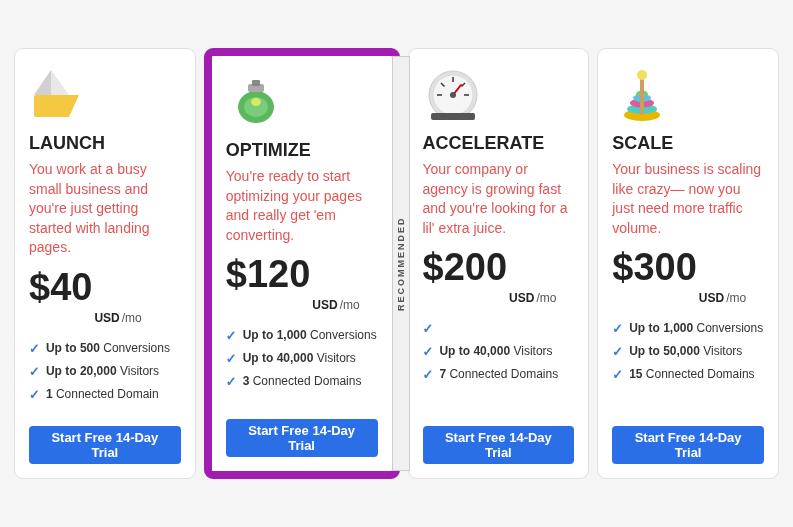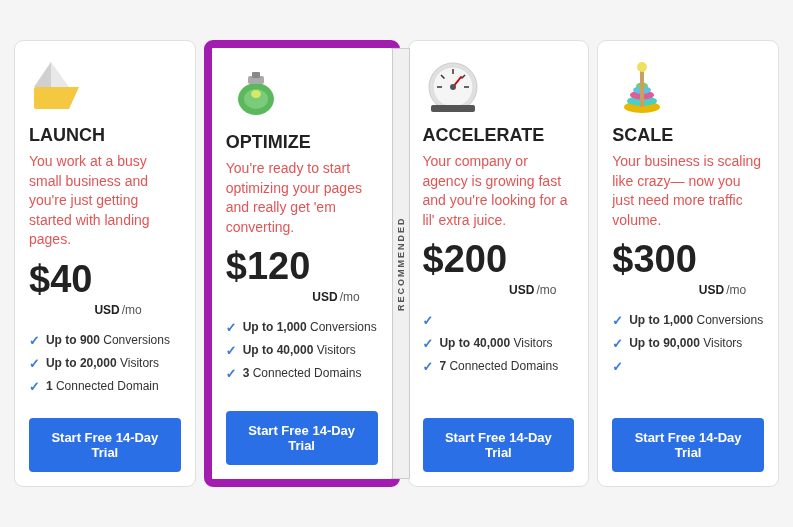--- a/index.html
+++ b/index.html
@@ -128,21 +128,21 @@
       flex-shrink: 0;
     }
     .feature-text strong {
       font-weight: bold;
     }
     .cta-button {
       background: #2b6fe6;
       color: #ffffff;
       border: none;
       border-radius: 4px;
-      padding: 12px 8px;
+      padding: 4px 8px;
       font-size: 13px;
       font-weight: bold;
       cursor: pointer;
       width: 100%;
       text-align: center;
     }
   </style>
 </head>
 <body>
 
@@ -159,21 +159,21 @@
     <div class="plan-desc">You work at a busy small business and you're just getting started with landing pages.</div>
     <div class="plan-price">
       <span class="price-dollar">$40</span>
       <span class="price-usd">USD</span>
       <span class="price-mo">/mo</span>
     </div>
     <ul class="features-list">
 
     <li class="feature-item">
       <span class="check-icon">✓</span>
-      <span class="feature-text"><strong>Up to 900</strong> Conversions</span>
+      <span class="feature-text"><strong>Up to 500</strong> Conversions</span>
     </li>
 
     <li class="feature-item">
       <span class="check-icon">✓</span>
       <span class="feature-text"><strong>Up to 20,000</strong> Visitors</span>
     </li>
 
     <li class="feature-item">
       <span class="check-icon">✓</span>
       <span class="feature-text"><strong>1</strong> Connected Domain</span>
@@ -286,24 +286,25 @@
     </div>
     <ul class="features-list">
 
     <li class="feature-item">
       <span class="check-icon">✓</span>
       <span class="feature-text"><strong>Up to 1,000</strong> Conversions</span>
     </li>
 
     <li class="feature-item">
       <span class="check-icon">✓</span>
-      <span class="feature-text"><strong>Up to 90,000</strong> Visitors</span>
-    </li>
-
-    <li class="feature-item">
-      <span class="check-icon">✓</span>
+      <span class="feature-text"><strong>Up to 50,000</strong> Visitors</span>
+    </li>
+
+    <li class="feature-item">
+      <span class="check-icon">✓</span>
+      <span class="feature-text"><strong>15</strong> Connected Domains</span>
     </li>
 
     </ul>
     <button class="cta-button">Start Free 14-Day Trial</button>
 
   </div>
   </div>
 
 </body></html>

